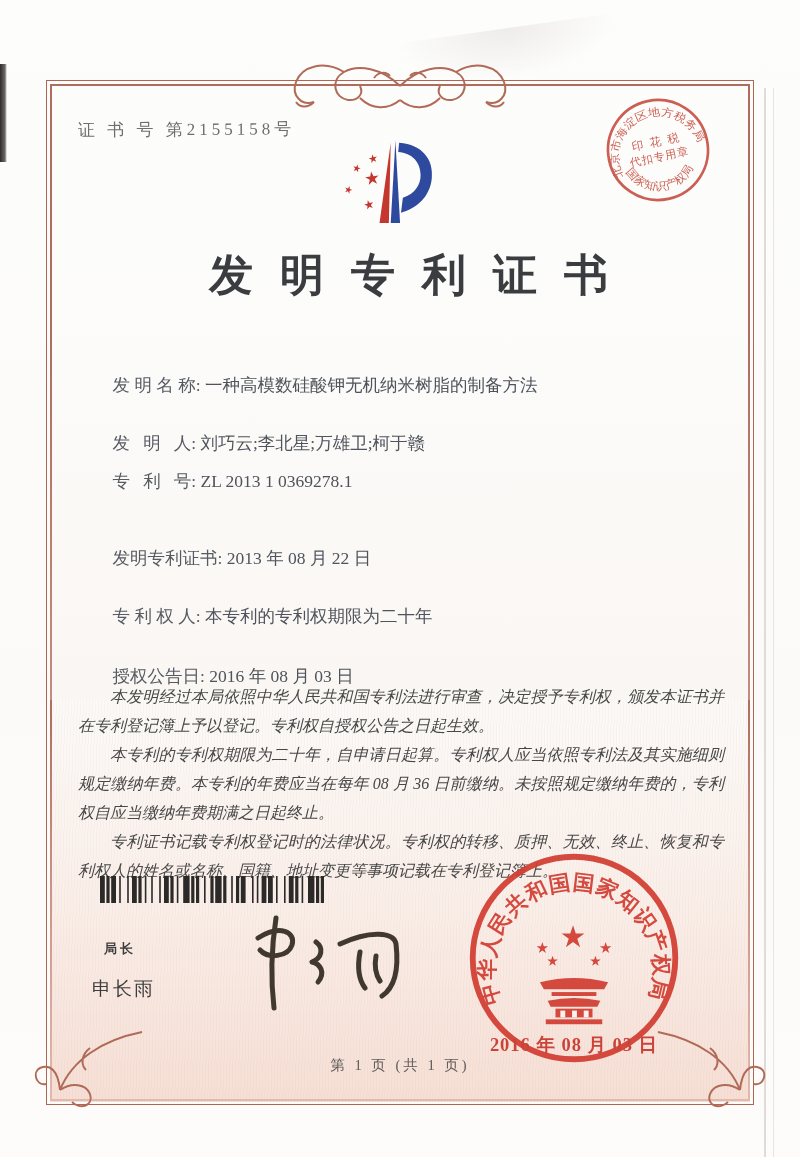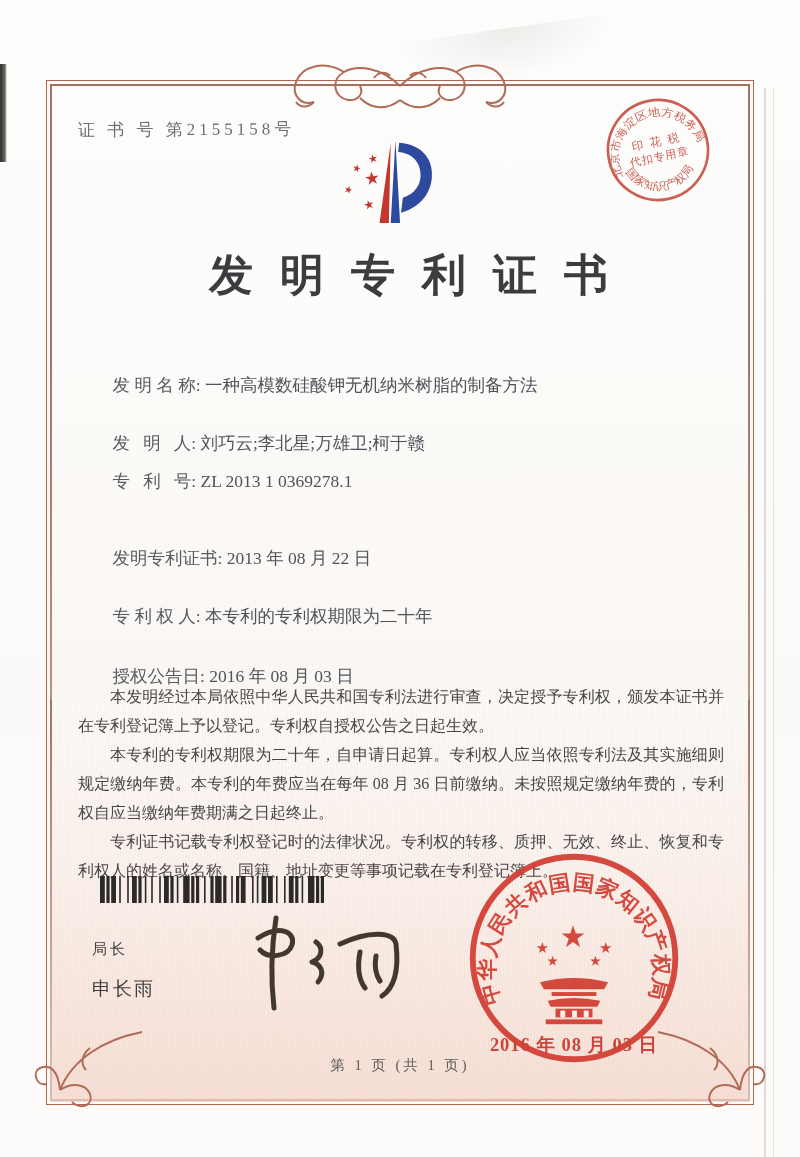--- a/index.html
+++ b/index.html
@@ -39,26 +39,26 @@
   .logo { position:absolute; left:322px; top:138px; width:158px; height:112px; }
 
   .title { position:absolute; left:0; top:246px; width:800px; text-align:center;
     font-size:44px; font-weight:600; color:#3a3c40; letter-spacing:27px; padding-left:44px; }
 
   .field { position:absolute; left:95px; font-size:17.5px; color:#565b63; white-space:pre; }
   .field .fvalue { color:#4f545c; }
 
   .body-text { position:absolute; left:78px; width:646px; top:682px;
     font-size:16px; line-height:29px; color:#474747; text-align:justify; }
-  .body-text p { text-indent:2em; }
+  .body-text p { text-indent:2em;font-style:italic; }
 
   .barcode { position:absolute; left:100px; top:876px; width:228px; height:27px; overflow:hidden; }
   .barcode svg rect { fill:#2b2a29; }
 
-  .commissioner-title { position:absolute; left:92px; top:940px; font-size:15px; color:#3d3d3d; letter-spacing:3px; font-family:"Liberation Sans","DejaVu Sans",sans-serif; }
+  .commissioner-title { position:absolute; left:104px; top:940px; font-size:13px; color:#3d3d3d; letter-spacing:3px; font-family:"Liberation Sans","DejaVu Sans",sans-serif;font-weight:bold; }
   .commissioner-name  { position:absolute; left:92px; top:976px; font-size:19px; color:#3d3d3d; letter-spacing:2px; font-family:"Liberation Sans","DejaVu Sans",sans-serif; }
 
   .signature { position:absolute; left:218px; top:912px; width:200px; height:105px; }
   .signature path { stroke:#41392f; stroke-width:5; fill:none; stroke-linecap:round; stroke-linejoin:round; }
 
   .seal { position:absolute; left:462px; top:846px; width:224px; height:224px; opacity:.92; }
   .stamp { position:absolute; left:600px; top:92px; width:116px; height:116px; transform:rotate(-12deg); opacity:.88; }
 
   .footer { position:absolute; left:0; top:1056px; width:800px; text-align:center;
     font-size:14.5px; color:#5c5a58; letter-spacing:3px; }

